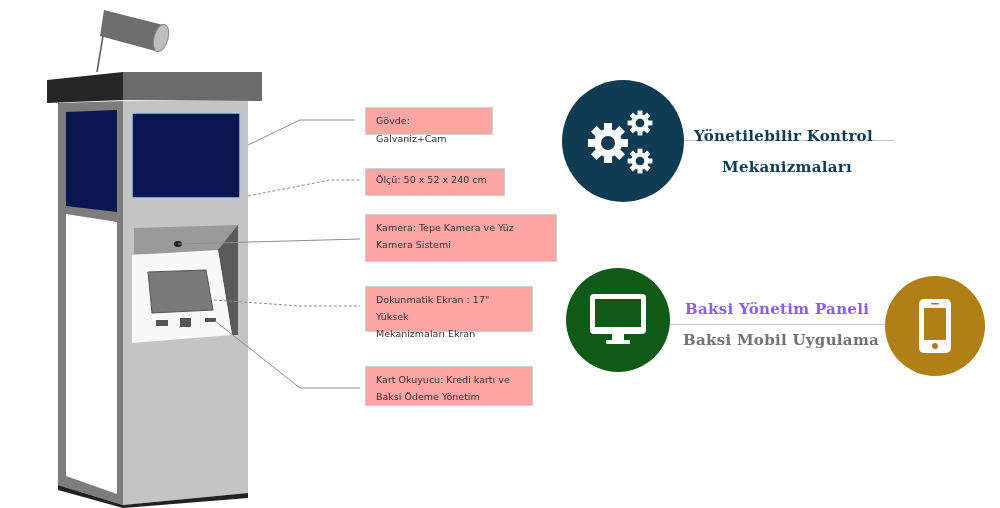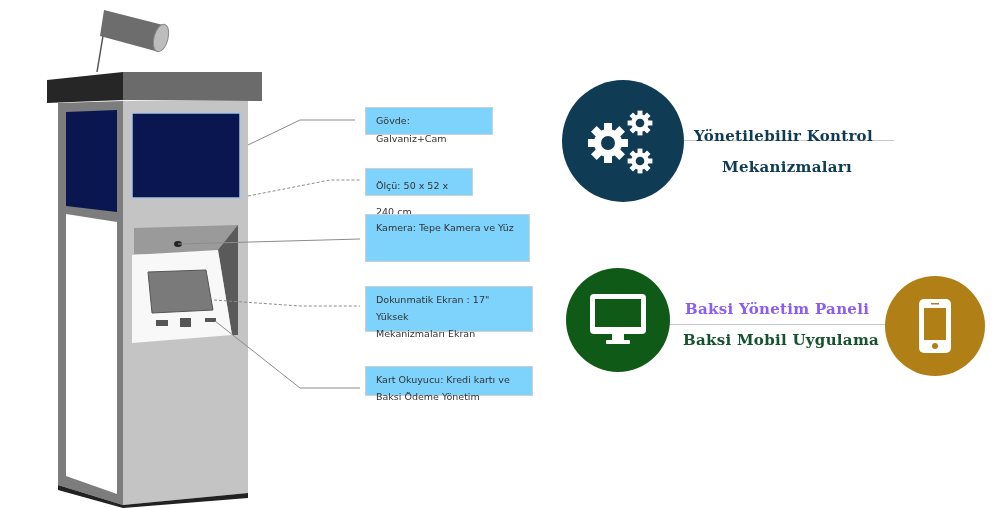--- a/index.html
+++ b/index.html
@@ -1,18 +1,18 @@
 <!DOCTYPE html>
 <html><head>
 <meta charset="utf-8">
 <style>
   html, body { margin:0; padding:0; background:#ffffff; }
   body { width:1000px; height:508px; position:relative; overflow:hidden; font-family:"DejaVu Sans", sans-serif; }
   #kiosk { position:absolute; left:0; top:0; }
-  .spec-box { position:absolute; border:1px solid #cfcfcf; background:#7dd3fc; font-family:"DejaVu Sans", sans-serif; font-size:9.5px; color:#333; line-height:17px; padding:4px 10px; box-sizing:border-box; }
+  .spec-box { position:absolute; border:1px solid #cfcfcf; background:#fca5a5; font-family:"DejaVu Sans", sans-serif; font-size:9.5px; color:#333; line-height:17px; padding:4px 10px; box-sizing:border-box; }
   .circle { position:absolute; border-radius:50%; display:flex; align-items:center; justify-content:center; }
   .feat-text { position:absolute; font-family:"DejaVu Serif", serif; font-weight:bold; font-size:15px; letter-spacing:0.3px; white-space:nowrap; }
   .hline { position:absolute; height:1px; background:#c8c8c8; }
 </style>
 </head>
 <body>
 
 <svg id="kiosk" width="560" height="508">
 
   <g>
@@ -47,31 +47,32 @@
     <polyline points="248,196 330,180 360,180" stroke-dasharray="3,2"></polyline>
     <polyline points="178,244 360,239"></polyline>
     <polyline points="214,300 300,306 360,306" stroke-dasharray="3,2"></polyline>
     <polyline points="215,321 300,388 360,388"></polyline>
   </g>
 </svg>
 
 <div class="spec-box" style="left:365px;top:107px;width:128px;height:28px;line-height:18px;">
   <span>Gövde: Galvaniz+Cam</span>
 </div>
-<div class="spec-box" style="left:365px;top:168px;width:108px;height:28px;line-height:26px;">
+<div class="spec-box" style="left:365px;top:168px;width:140px;height:28px;line-height:14px;">
   <span>Ölçü: 50 x 52 x 240 cm</span>
 </div>
-<div class="spec-box" style="left:365px;top:214px;width:165px;height:48px;">
+<div class="spec-box" style="left:365px;top:214px;width:192px;height:48px;">
   <div>Kamera: Tepe Kamera ve Yüz</div>
+  <div>Kamera Sistemi</div>
 </div>
 <div class="spec-box" style="left:365px;top:286px;width:168px;height:46px;">
   <div>Dokunmatik Ekran : 17" Yüksek</div>
   <div>Mekanizmaları Ekran</div>
 </div>
-<div class="spec-box" style="left:365px;top:366px;width:168px;height:30px;">
+<div class="spec-box" style="left:365px;top:366px;width:168px;height:40px;">
   <div>Kart Okuyucu: Kredi kartı ve</div>
   <div>Baksi Ödeme Yönetim</div>
 </div>
 
 <div class="circle" style="left:562px;top:80px;width:122px;height:122px;background:#0f3b55;">
   <svg width="90" height="80" viewBox="0 0 90 80">
     <defs>
       <g id="gear">
         <circle r="14" fill="#fff"></circle>
         <g fill="#fff">
@@ -103,21 +104,21 @@
 <div class="circle" style="left:566px;top:268px;width:104px;height:104px;background:#0e5a16;">
   <svg width="60" height="56" viewBox="0 0 60 56">
     <rect x="2" y="2" width="56" height="40" rx="4" fill="#fff"></rect>
     <rect x="7" y="7" width="46" height="28" fill="#0e5a16"></rect>
     <rect x="24" y="42" width="12" height="6" fill="#fff"></rect>
     <rect x="18" y="48" width="24" height="4" rx="1" fill="#fff"></rect>
   </svg>
 </div>
 <div class="hline" style="left:670px;top:324px;width:220px;"></div>
 <div class="feat-text" style="left:685px;top:300px;color:#8b5cf6;">Baksi Yönetim Paneli</div>
-<div class="feat-text" style="left:683px;top:331px;color:#14532d;text-align:center;">Baksi Mobil Uygulama</div>
+<div class="feat-text" style="left:683px;top:331px;color:#737373;text-align:center;">Baksi Mobil Uygulama</div>
 
 <div class="circle" style="left:885px;top:276px;width:100px;height:100px;background:#b07f16;">
   <svg width="34" height="56" viewBox="0 0 34 56">
     <rect x="1" y="1" width="32" height="54" rx="5" fill="#fff"></rect>
     <rect x="6" y="10" width="22" height="32" fill="#b07f16"></rect>
     <rect x="13" y="5" width="8" height="1.5" fill="#b07f16"></rect>
     <circle cx="17" cy="48" r="3" fill="#b07f16"></circle>
   </svg>
 </div>
 

